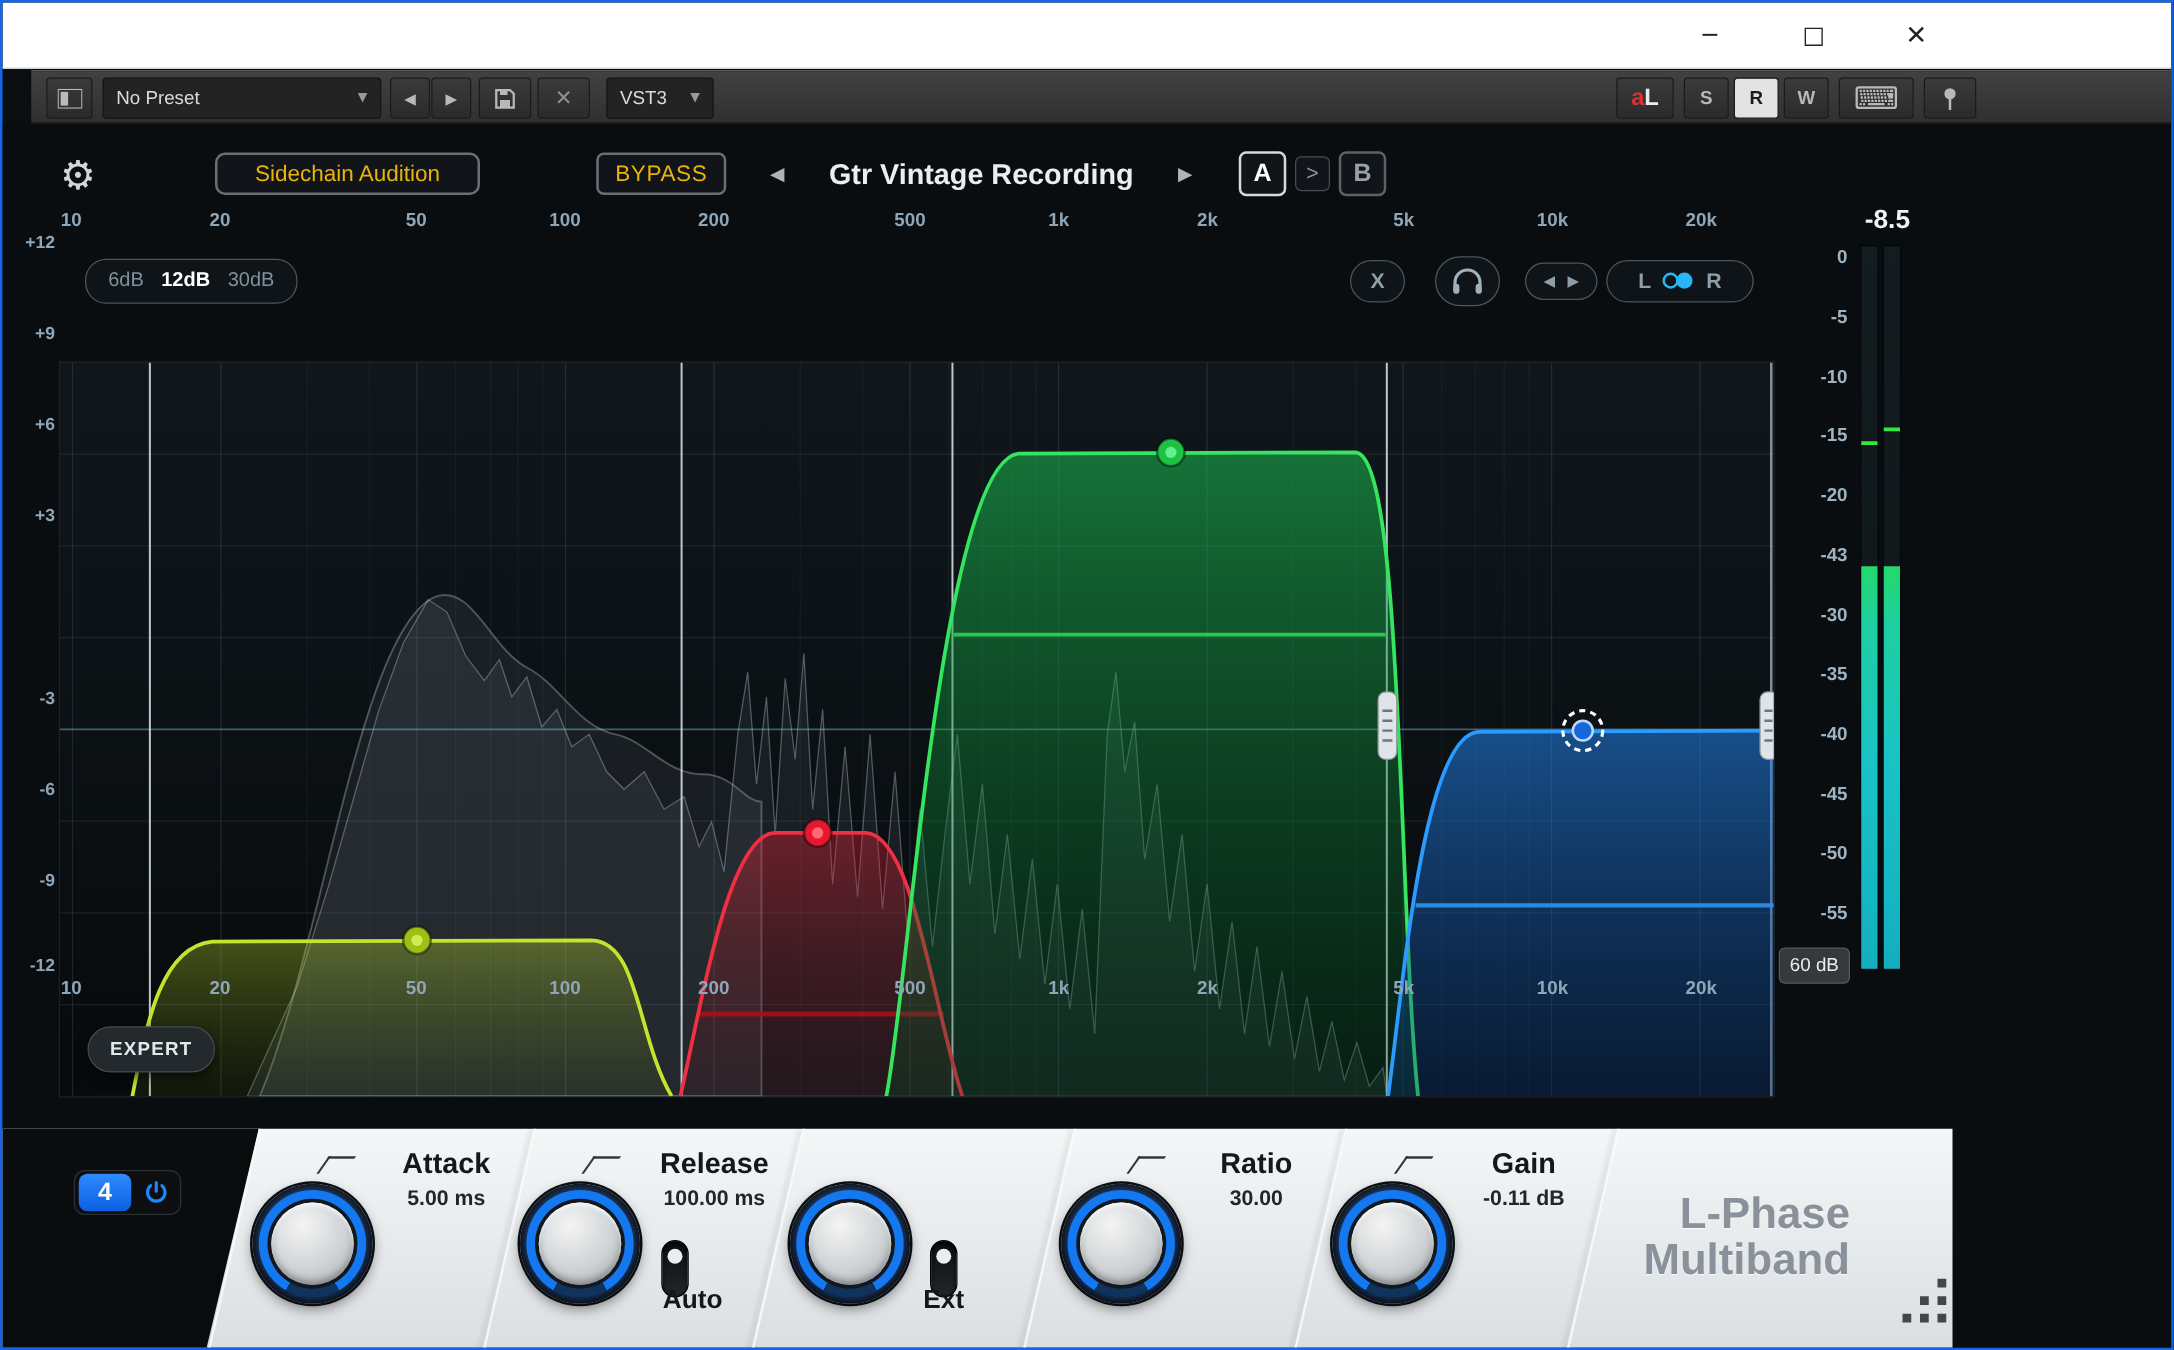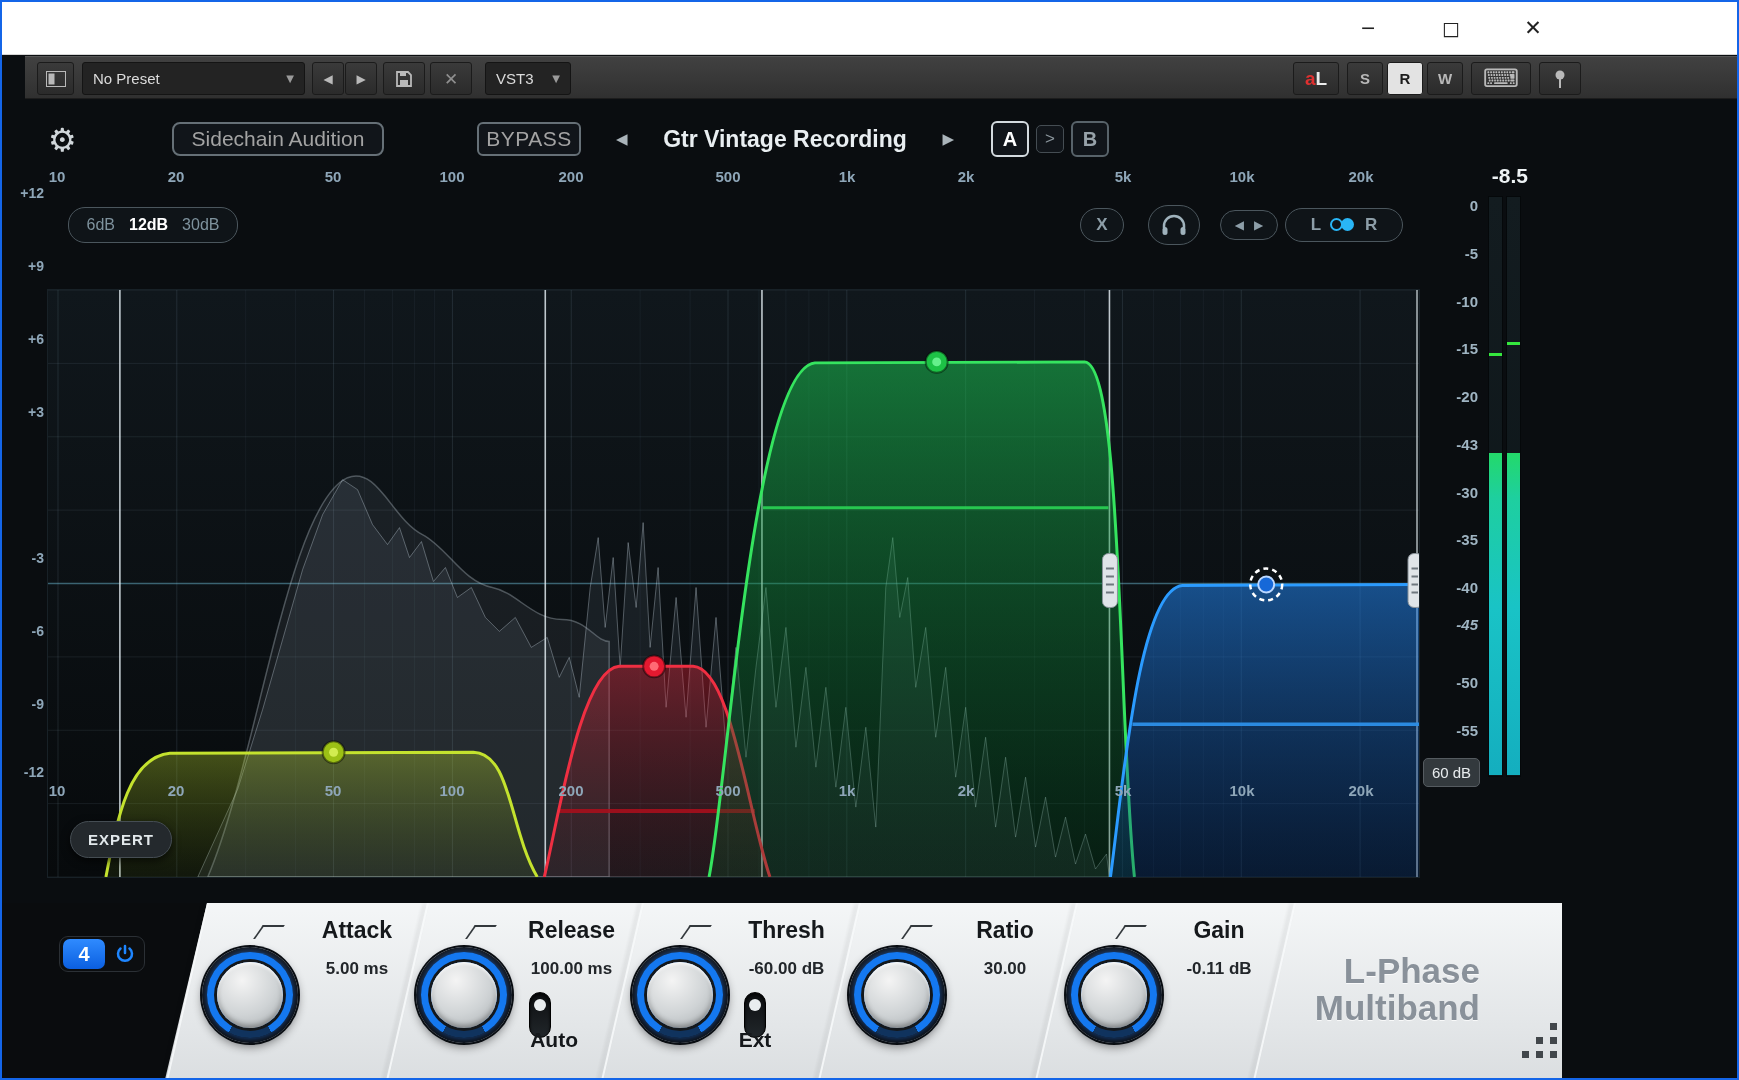--- a/index.html
+++ b/index.html
@@ -15,21 +15,21 @@
   .tb-btn{position:absolute;top:11px;width:42px;height:30px;display:flex;align-items:center;justify-content:center;color:#222;font-size:19px;cursor:default;}
 
   
   .toolbar{position:absolute;left:0;top:54px;width:100%;height:43px;background:linear-gradient(180deg,#414141,#303030);border-bottom:1px solid #1d1d1d;border-top:1px solid #565656;margin-left:23px;}
   .tbtn{position:absolute;top:5px;height:33px;background:linear-gradient(180deg,#3a3a3a,#2b2b2b);border:1px solid #1b1b1b;border-radius:3px;color:#b9b9b9;display:flex;align-items:center;justify-content:center;font-size:15px;}
   .tsel{position:absolute;top:5px;height:33px;background:#232323;border:1px solid #141414;border-radius:3px;color:#dcdcdc;display:flex;align-items:center;font-size:15px;padding:0 10px;}
   .tsel .car{margin-left:auto;font-size:10px;color:#9a9a9a;}
   .tbtn.active{background:#e3e3e3;color:#1c1c1c;font-weight:bold;}
 
   
-  .pill{position:absolute;border:2px solid #667077;border-radius:8px;background:rgba(24,30,34,.55);color:#a3a3a3;display:flex;align-items:center;justify-content:center;font-size:21px;}
+  .pill{position:absolute;border:2px solid #667077;border-radius:8px;background:rgba(24,30,34,.55);color:#eab308;display:flex;align-items:center;justify-content:center;font-size:18px;}
   .nav-pill{position:absolute;display:flex;align-items:center;color:#aab4ba;}
 
   
   .plot{position:absolute;left:45px;top:189px;width:1373px;height:589px;background:linear-gradient(180deg,#10171c,#070a0c);border:1px solid #182127;}
   .freq-label{position:absolute;width:44px;text-align:center;color:#8ea6b8;font-size:15px;font-weight:600;}
   .db-label{position:absolute;left:2px;width:40px;text-align:right;color:#8ea6b8;font-size:14px;font-weight:600;}
   .gpill{position:absolute;border:1px solid #4b565d;border-radius:17px;background:rgba(16,22,26,.85);color:#8d9ea8;display:flex;align-items:center;justify-content:center;}
   .zoomopt{padding:0 7px;font-size:16px;color:#7e929d;}
   .zoomopt.sel{color:#fff;font-weight:bold;}
   .expert{position:absolute;left:68px;top:721px;width:102px;height:37px;border-radius:19px;background:#24292d;border:1px solid #454d53;color:#e2e8eb;font-weight:bold;font-size:15px;letter-spacing:1px;display:flex;align-items:center;justify-content:center;box-shadow:0 3px 9px rgba(0,0,0,.65);}
@@ -46,21 +46,21 @@
   .wedge{position:absolute;left:0;top:0;width:232px;height:273px;background:#0a0c0e;clip-path:polygon(0 0,205px 0,140px 273px,0 273px);}
   .divider{position:absolute;top:0;height:273px;width:2px;background:#f8fafb;box-shadow:-3px 0 4px rgba(0,0,0,.18);transform:skewX(-13deg);transform-origin:top left;opacity:.85;}
   .badge{position:absolute;left:57px;top:33px;width:86px;height:36px;background:#0c0e10;border:1px solid #2b3035;border-radius:9px;display:flex;align-items:center;}
   .badge .num{width:42px;height:30px;margin-left:3px;background:linear-gradient(#2f8bff,#0b5fe0);border-radius:7px;color:#fff;font-weight:bold;font-size:20px;display:flex;align-items:center;justify-content:center;}
   .badge .pwr{flex:1;display:flex;align-items:center;justify-content:center;}
   .knob{position:absolute;width:96px;height:96px;border-radius:50%;background:radial-gradient(circle at 50% 40%,#2a2e33 0%,#0e1013 70%);box-shadow:0 0 0 2px #0a0c0e,0 4px 10px rgba(0,0,0,.45);}
   .knob .ring{position:absolute;inset:5px;border-radius:50%;background:conic-gradient(from 210deg,#1478f0 0deg 300deg,#10335e 300deg 360deg);box-shadow:0 0 7px rgba(30,120,255,.55);}
   .knob .cap{position:absolute;inset:15px;border-radius:50%;background:radial-gradient(circle at 38% 28%,#f4f4f4,#cfd3d5 55%,#a6abae);box-shadow:0 0 0 3px #14181c,inset 0 2px 3px rgba(255,255,255,.85),inset 0 -3px 5px rgba(0,0,0,.3);}
   .kn-block{position:absolute;text-align:center;}
   .kn-label{font-size:23px;font-weight:bold;color:#15181b;}
-  .kn-value{font-size:17px;font-weight:600;color:#22262a;margin-top:15px;}
+  .kn-value{font-size:17px;font-weight:600;color:#22262a;margin-top:5px;}
   .ptr{position:absolute;left:-24px;top:8px;width:22px;height:14px;border-top:2px solid #33383c;border-left:2px solid #33383c;transform:skewX(-35deg);}
   .vswitch{position:absolute;width:22px;height:46px;border-radius:11px;background:linear-gradient(#0c0e10,#21262a);border:1px solid #000;box-shadow:inset 0 2px 3px rgba(0,0,0,.8);}
   .vswitch .dot{width:12px;height:12px;border-radius:50%;background:#e9edef;margin:6px auto 0;}
   .tg-label{position:absolute;text-align:center;font-size:21px;font-weight:bold;color:#15181b;}
   .brand{position:absolute;left:1296px;top:49px;width:182px;text-align:right;color:#89919a;font-weight:800;font-size:35px;line-height:37px;text-shadow:0 1px 0 rgba(255,255,255,.75);}
   .grip{position:absolute;left:1520px;top:148px;width:7px;height:7px;background:#42474b;box-shadow:14px 0 #42474b,28px 0 #42474b,14px -14px #42474b,28px -14px #42474b,28px -28px #42474b;}
 </style>
 </head>
 <body>
 
@@ -264,21 +264,21 @@
       <div class="abs" style="left:1468px;top:64px;width:58px;text-align:right;font-size:21px;font-weight:600;color:#eef3f5;">-8.5</div>
       <span class="mscale" style="top:97px;">0</span>
       <span class="mscale" style="top:145px;">-5</span>
       <span class="mscale" style="top:193px;">-10</span>
       <span class="mscale" style="top:240px;">-15</span>
       <span class="mscale" style="top:288px;">-20</span>
       <span class="mscale" style="top:336px;">-43</span>
       <span class="mscale" style="top:384px;">-30</span>
       <span class="mscale" style="top:431px;">-35</span>
       <span class="mscale" style="top:479px;">-40</span>
-      <span class="mscale" style="top:516px;font-style:italic;">-45</span>
+      <span class="mscale" style="top:527px;">-45</span>
       <span class="mscale" style="top:574px;">-50</span>
       <span class="mscale" style="top:622px;">-55</span>
       <div class="mbar" style="left:1486px;top:96px;">
         <div class="mpeak" style="top:156px;"></div>
         <div class="mfill"></div>
       </div>
       <div class="mbar" style="left:1504px;top:96px;">
         <div class="mpeak" style="top:145px;"></div>
         <div class="mfill"></div>
       </div>
@@ -325,25 +325,20 @@
       </div>
       <div class="vswitch" style="left:527px;top:89px;">
           <div class="dot"></div>
         </div>
       <div class="tg-label" style="left:500px;top:125px;width:76px;text-align:right;">Auto</div>
 
       <div class="knob" style="left:630px;top:44px;">
           <div class="ring"></div>
           <div class="cap"></div>
         </div>
-      <div class="kn-block" style="left:707px;top:14px;width:155px;">
-        <span class="ptr"></span>
-        <div class="kn-label">Thresh</div>
-        <div class="kn-value">-60.00 dB</div>
-      </div>
       <div class="vswitch" style="left:742px;top:89px;">
           <div class="dot"></div>
         </div>
       <div class="tg-label" style="left:718px;top:125px;width:70px;">Ext</div>
 
       <div class="knob" style="left:847px;top:44px;">
           <div class="ring"></div>
           <div class="cap"></div>
         </div>
       <div class="kn-block" style="left:928px;top:14px;width:150px;">

